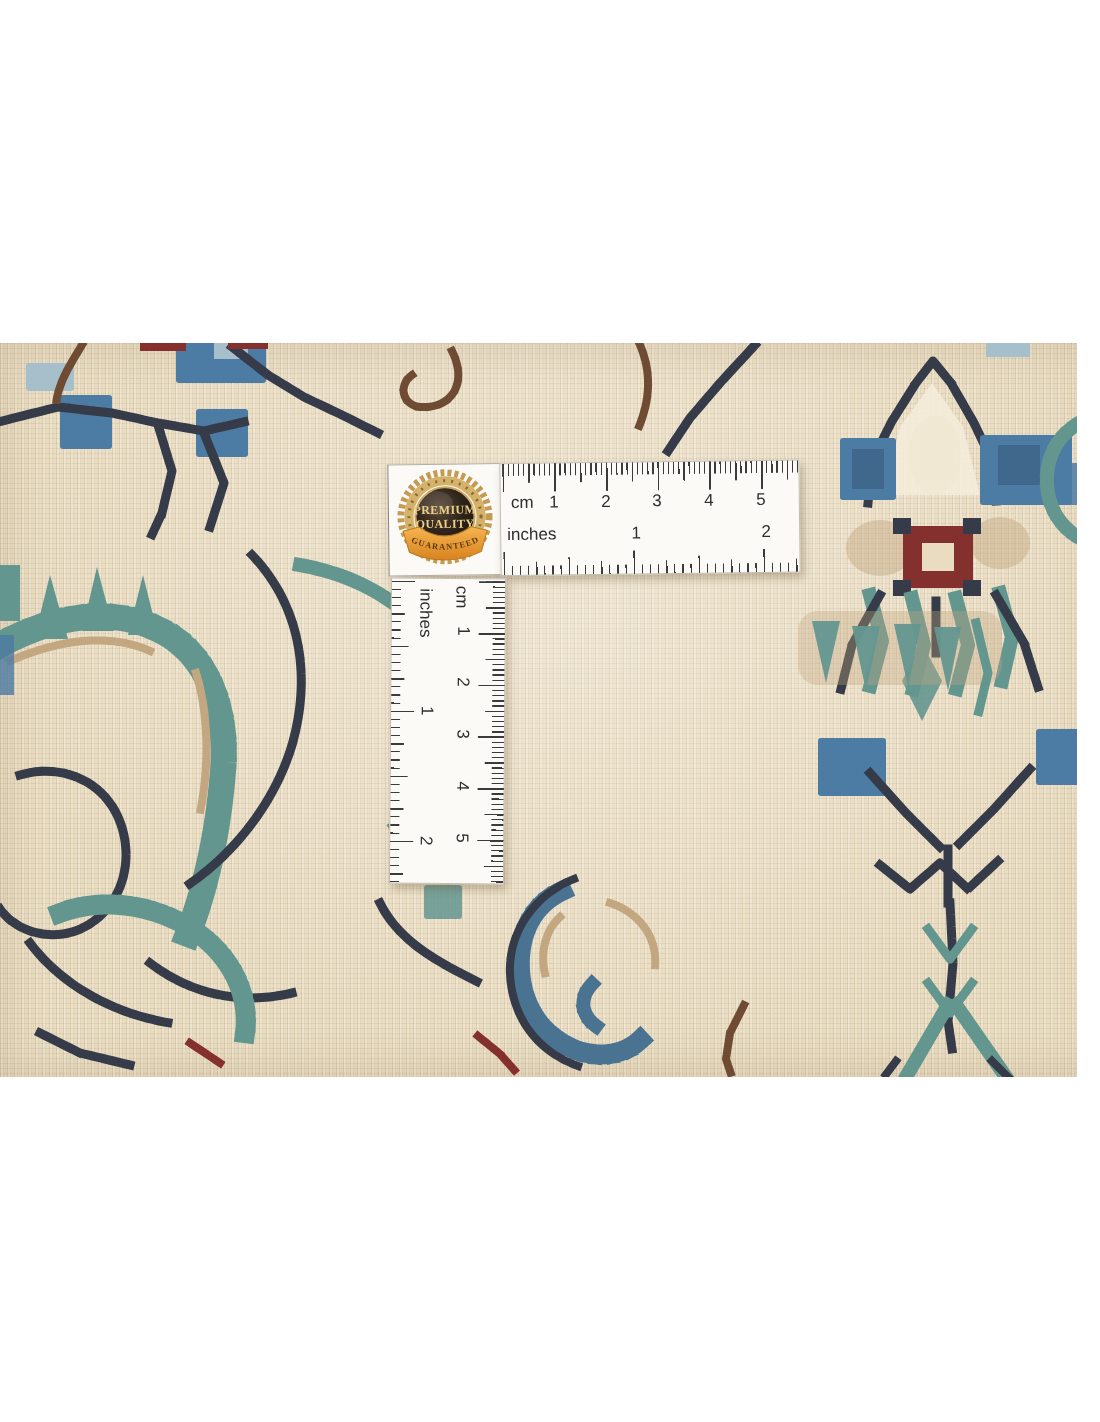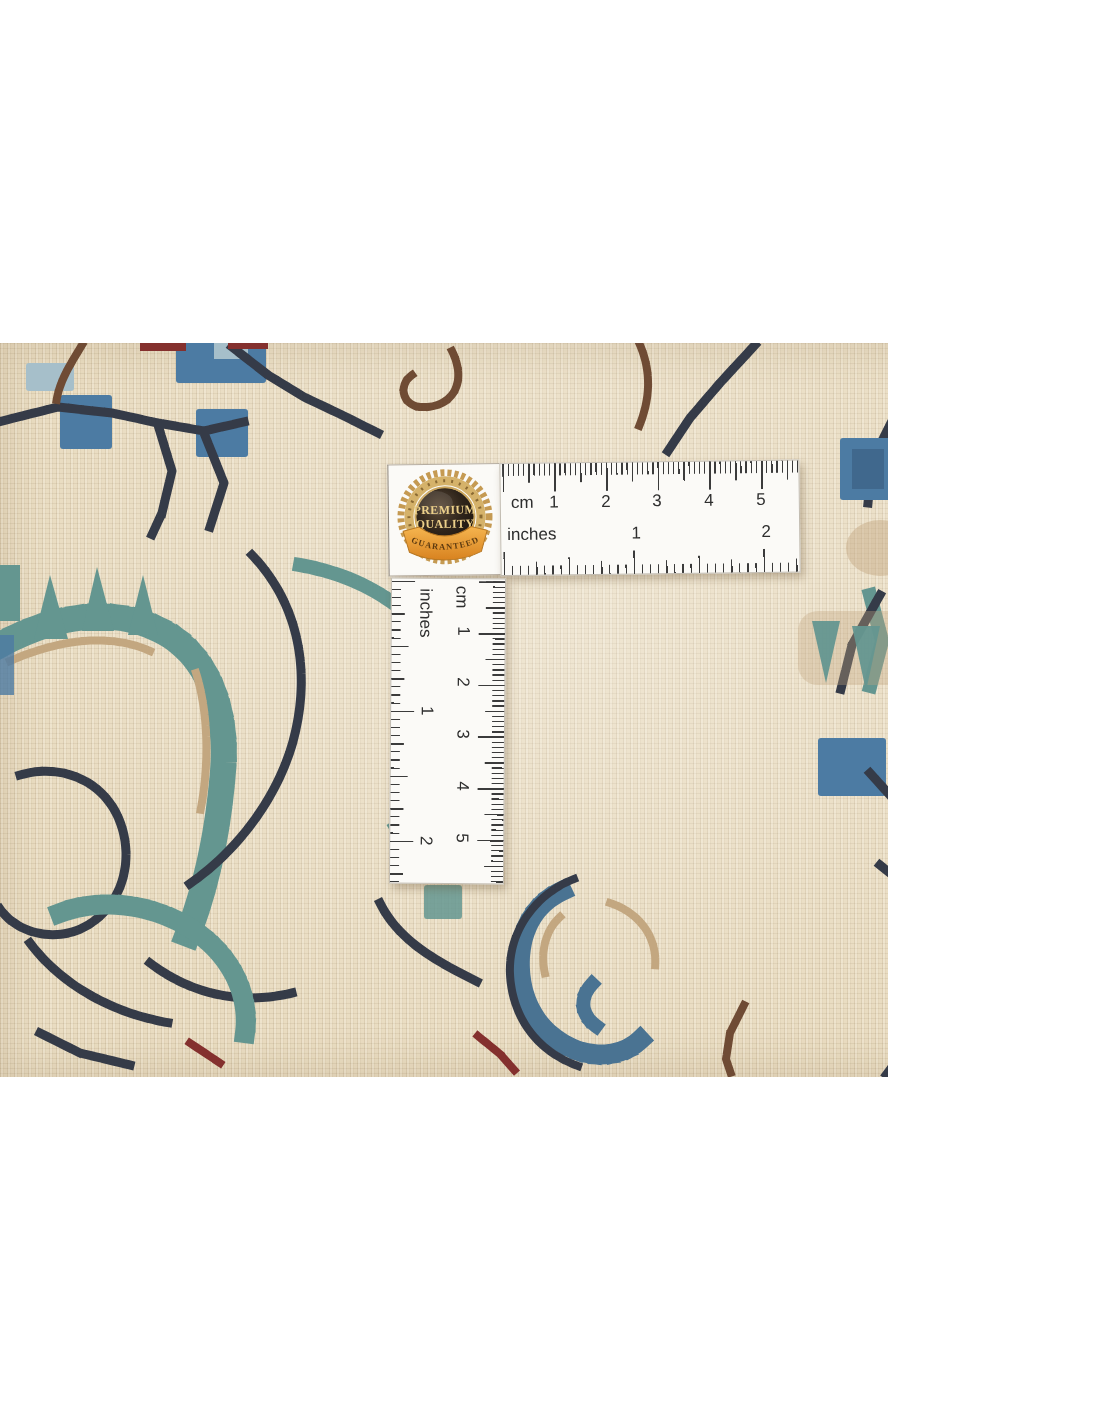--- a/index.html
+++ b/index.html
@@ -1,16 +1,16 @@
 <!DOCTYPE html>
 <html style="--page-bg: #ffffff; --rug-cream: #e9dcc1; --rug-cream-light: #f4ecd9; --stitch-navy: #353b48; --stitch-blue: #4c7ba3; --stitch-lightblue: #a6bfca; --stitch-teal: #649690; --stitch-teal-blue: #4a7392; --stitch-brown: #6f4b34; --stitch-red: #84302e; --stitch-tan: #c3a780; --ruler-white: #fbfaf7; --ruler-tick: #3b3b3b; --ruler-text: #2e2e2e; --badge-gold: #c59a52; --badge-text-gold: #ecd08a;"><head>
 <meta charset="utf-8">
 <style>
   html,body{margin:0;padding:0;background:#fff;}
-  .canvas{position:relative;width:888px;height:1422px;background:var(--page-bg,#fff);overflow:hidden;
+  .canvas{position:relative;width:1077px;height:1422px;background:var(--page-bg,#fff);overflow:hidden;
           font-family:"Liberation Sans",sans-serif;}
   
   .rug-photo{position:absolute;left:0;top:343px;width:1100px;height:734px;overflow:hidden;
     background-color:var(--rug-cream,#e9dcc1);
     background-image:
       radial-gradient(ellipse at 52% 38%, rgba(255,255,255,.28), rgba(255,255,255,0) 72%),
       repeating-linear-gradient(90deg, rgba(124,99,64,.13) 0 1px, rgba(255,252,244,.22) 1px 3px, rgba(124,99,64,.06) 3px 4px, rgba(0,0,0,0) 4px 7px),
       repeating-linear-gradient(180deg, rgba(124,99,64,.10) 0 1px, rgba(0,0,0,0) 1px 5px);
     box-shadow: inset 0 0 46px rgba(115,88,50,.18);
   }

